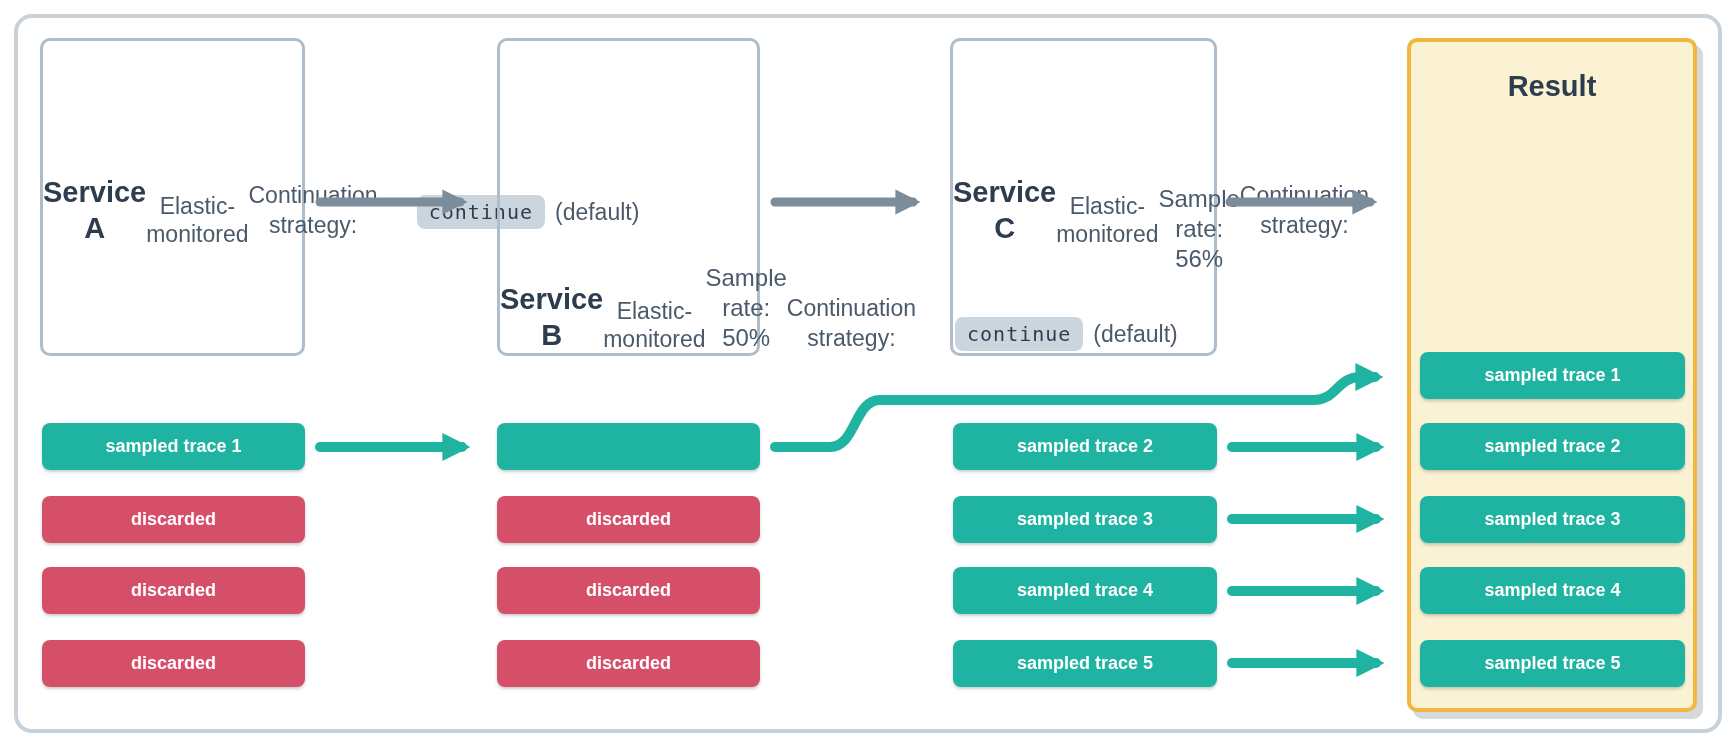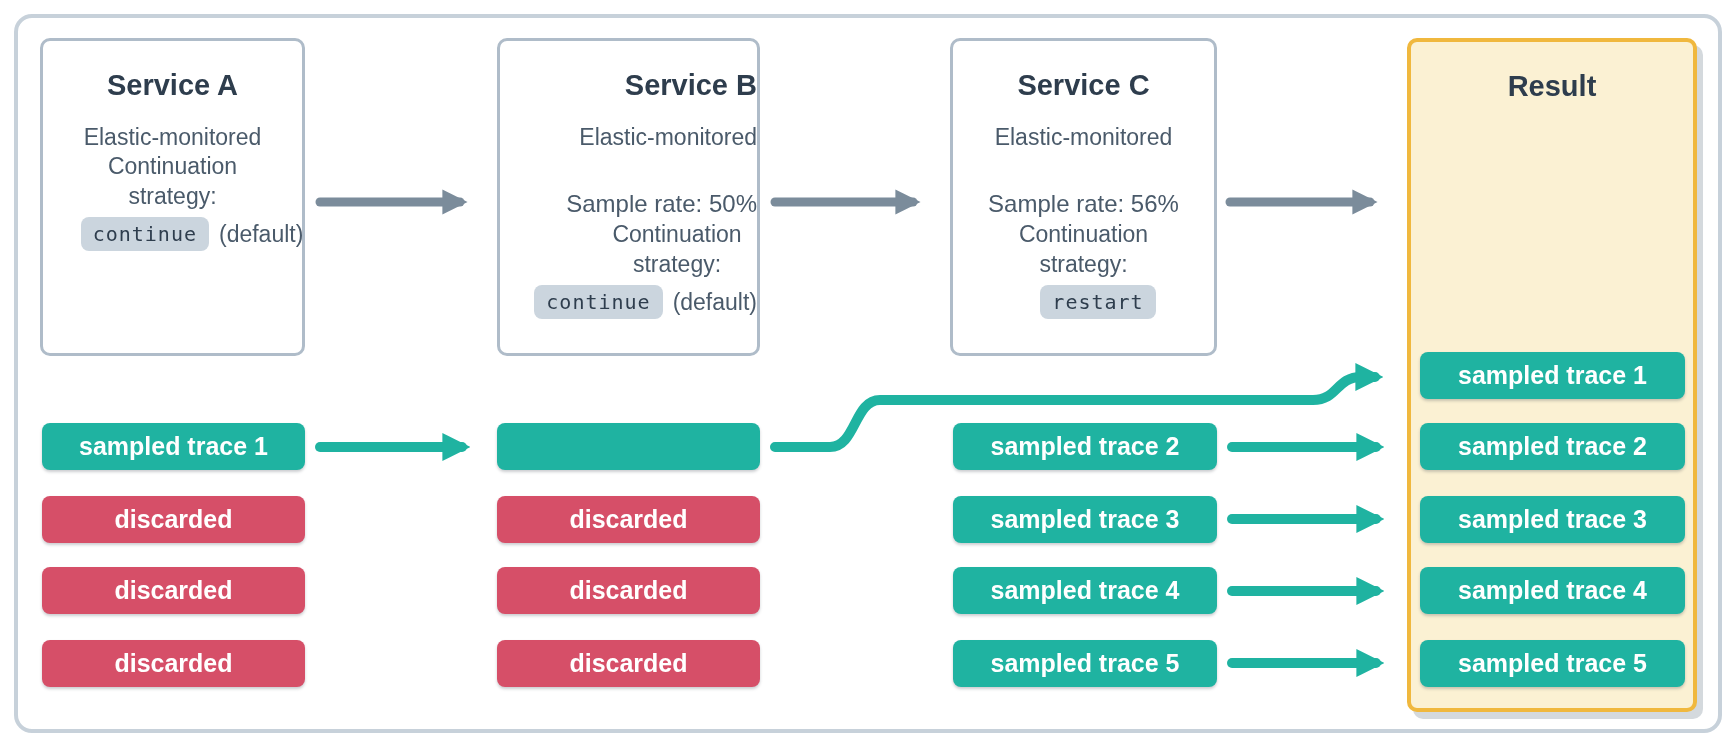--- a/index.html
+++ b/index.html
@@ -14,21 +14,21 @@
     position:relative; width:1736px; height:752px;
     font-family:"Liberation Sans", sans-serif; overflow:hidden; background:#ffffff;
   }
   .frame{
     position:absolute; left:14px; top:14px; width:1700px; height:711px;
     border:4px solid var(--frame-border); border-radius:18px;
   }
   .service-box{
     position:absolute; top:38px; height:318px; box-sizing:border-box;
     border:3px solid var(--box-border); border-radius:10px;
-    display:flex; flex-direction:column; align-items:center; text-align:center;
+    display:flex; flex-direction:row; align-items:center; text-align:center;
     padding-top:26px;
   }
   #service-a{left:40px;  width:265px;}
   #service-b{left:497px; width:263px;align-items:flex-end;}
   #service-c{left:950px; width:267px;}
   .service-title{font-size:29px; font-weight:bold; color:var(--title-text); line-height:36px;}
   .service-subtitle{font-size:23px; color:var(--body-text); margin-top:20px; line-height:28px;}
   .service-rate{font-size:24px; color:var(--body-text); margin-top:38px; line-height:30px;}
   .service-strategy{font-size:23px; color:var(--body-text); line-height:30px; width:160px;}
   .strategy-row{margin-top:4px; display:flex; align-items:center; gap:10px; height:38px;padding-left:39px;}
@@ -41,21 +41,21 @@
   .result-box{
     position:absolute; left:1407px; top:38px; width:290px; height:674px; box-sizing:border-box;
     background:var(--result-bg); border:4px solid var(--result-border); border-radius:10px;
     box-shadow:6px 7px 0 rgba(160,170,180,.45);
     text-align:center;
   }
   .result-title{font-size:29px; font-weight:bold; color:var(--title-text); margin-top:28px;}
   .chip{
     position:absolute; height:47px; border-radius:8px;
     display:flex; align-items:center; justify-content:center;
-    color:var(--chip-text); font-size:25px; font-weight:bold;
+    color:var(--chip-text); font-size:18px; font-weight:bold;
     box-shadow:0 2px 3px rgba(50,60,70,.25); box-sizing:border-box;
   }
   .chip.sampled{background:var(--teal);}
   .chip.discarded{background:var(--red);}
   svg.overlay{position:absolute; left:0; top:0; pointer-events:none;}
   .gray-line{stroke:var(--arrow-gray); stroke-width:9; fill:none; stroke-linecap:round;}
   .teal-line{stroke:var(--teal); stroke-width:10; fill:none; stroke-linecap:round;}
   .gray-head{fill:var(--arrow-gray);}
   .teal-head{fill:var(--teal);}
 </style>

